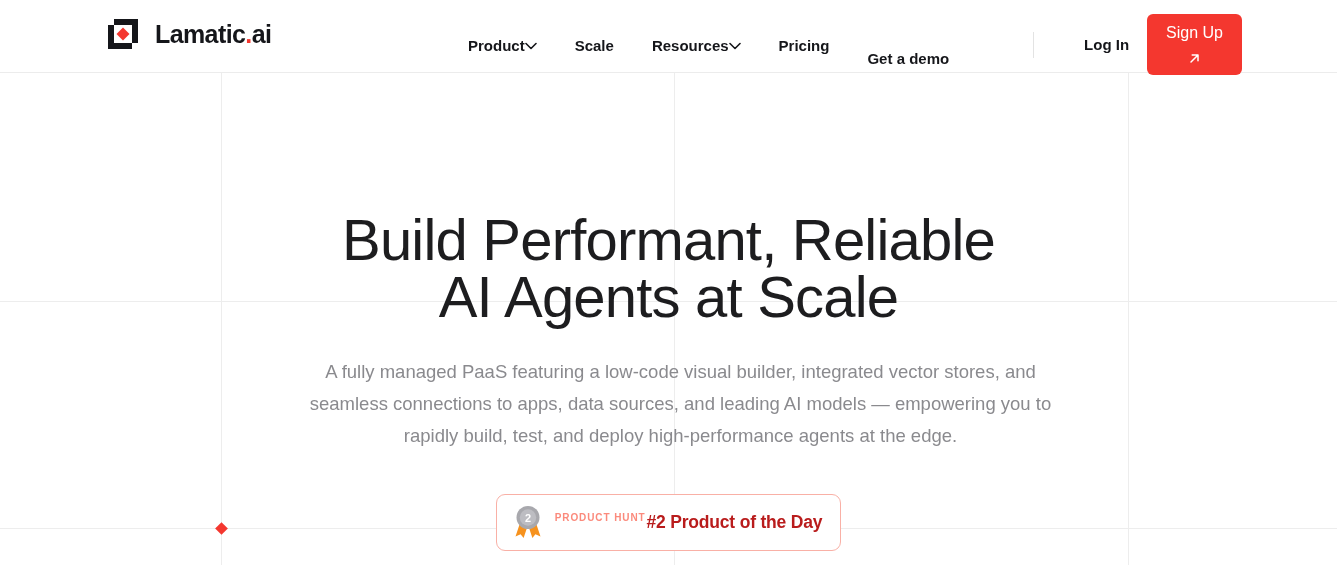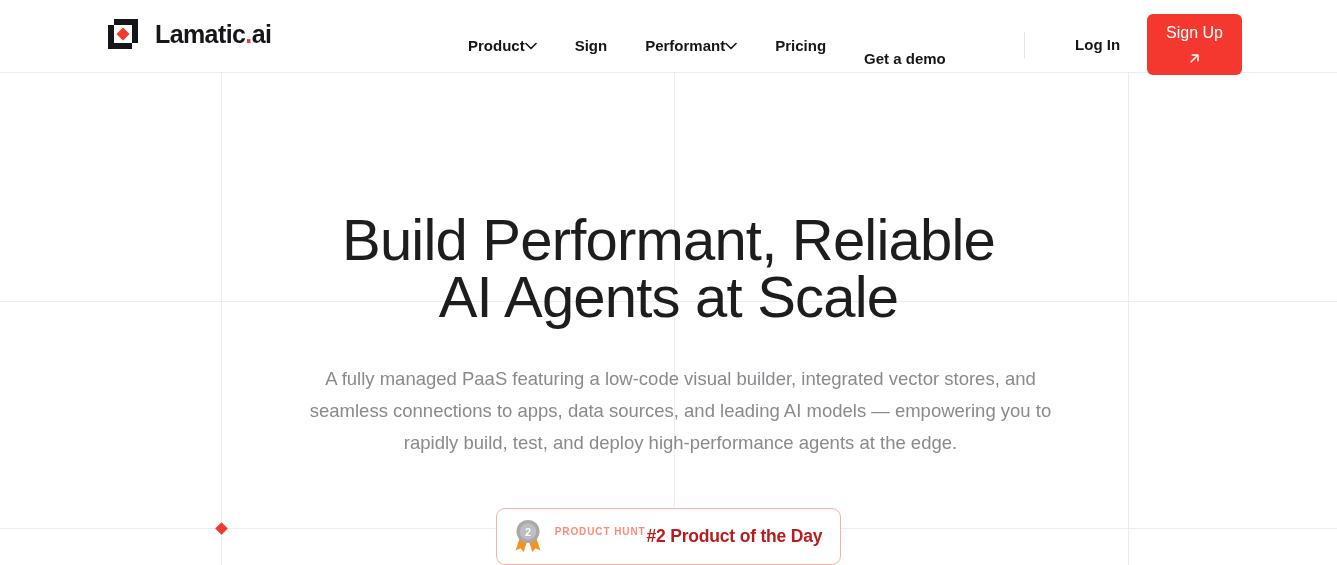--- a/index.html
+++ b/index.html
@@ -52,21 +52,21 @@
     position: absolute; right: 95px; top: 14px;
     display: flex; align-items: center;
   }
   .divider {
     width: 1px; height: 26px; background: #e3e3e3;
     margin-right: 0px;
   }
   .login {
     font-size: 15px; font-weight: 700; color: #15161a;
     cursor: pointer; white-space: nowrap;
-    margin: 0 27px 0 50px; line-height: 20px;
+    margin: 0 18px 0 50px; line-height: 20px;
   }
   .signup {
     display: flex; align-items: center; gap: 9px;
     background: #f4372f; color: #ffffff;
     font-size: 16px; font-weight: 400;
     padding: 9px 19px 10px 19px;
     border: none; border-radius: 6px;
     cursor: pointer; white-space: nowrap;
     font-family: "Liberation Sans", sans-serif;
     line-height: 20px;
@@ -79,21 +79,21 @@
   .hline { position: absolute; left: 0; width: 1337px; height: 1px; background: #ededed; }
   .diamond {
     position: absolute; width: 9px; height: 9px;
     background: #f4372f; transform: rotate(45deg);
   }
 
   
   .hero {
     position: absolute; top: 73px; left: 0;
     width: 1337px; height: 492px; z-index: 10;
-    display: flex; flex-direction: column; align-items: center; justify-content: space-between;
+    display: flex; flex-direction: column; align-items: center;
   }
   .headline {
     margin-top: 138px;
     font-size: 58px; font-weight: 400; color: #1d1d1f;
     line-height: 57px; text-align: center;
     letter-spacing: -0.8px; white-space: pre-line;
   }
   .subhead {
     margin-top: 31px;
     font-size: 18.5px; font-weight: 400; color: #8a8a8e;
@@ -150,25 +150,25 @@
     <nav class="nav">
 
       <div class="nav-item">
         <span>Product</span>
         <svg class="chev" width="12" height="8" viewBox="0 0 12 8">
           <path d="M1 1.5 L6 6.5 L11 1.5" stroke="#15161a" stroke-width="1.6" fill="none" stroke-linecap="round" stroke-linejoin="round"></path>
         </svg>
       </div>
 
       <div class="nav-item">
-        <span>Sign</span>
-      </div>
-
-      <div class="nav-item">
-        <span>Performant</span>
+        <span>Scale</span>
+      </div>
+
+      <div class="nav-item">
+        <span>Resources</span>
         <svg class="chev" width="12" height="8" viewBox="0 0 12 8">
           <path d="M1 1.5 L6 6.5 L11 1.5" stroke="#15161a" stroke-width="1.6" fill="none" stroke-linecap="round" stroke-linejoin="round"></path>
         </svg>
       </div>
 
       <div class="nav-item">
         <span>Pricing</span>
       </div>
 
       <div class="nav-item">

